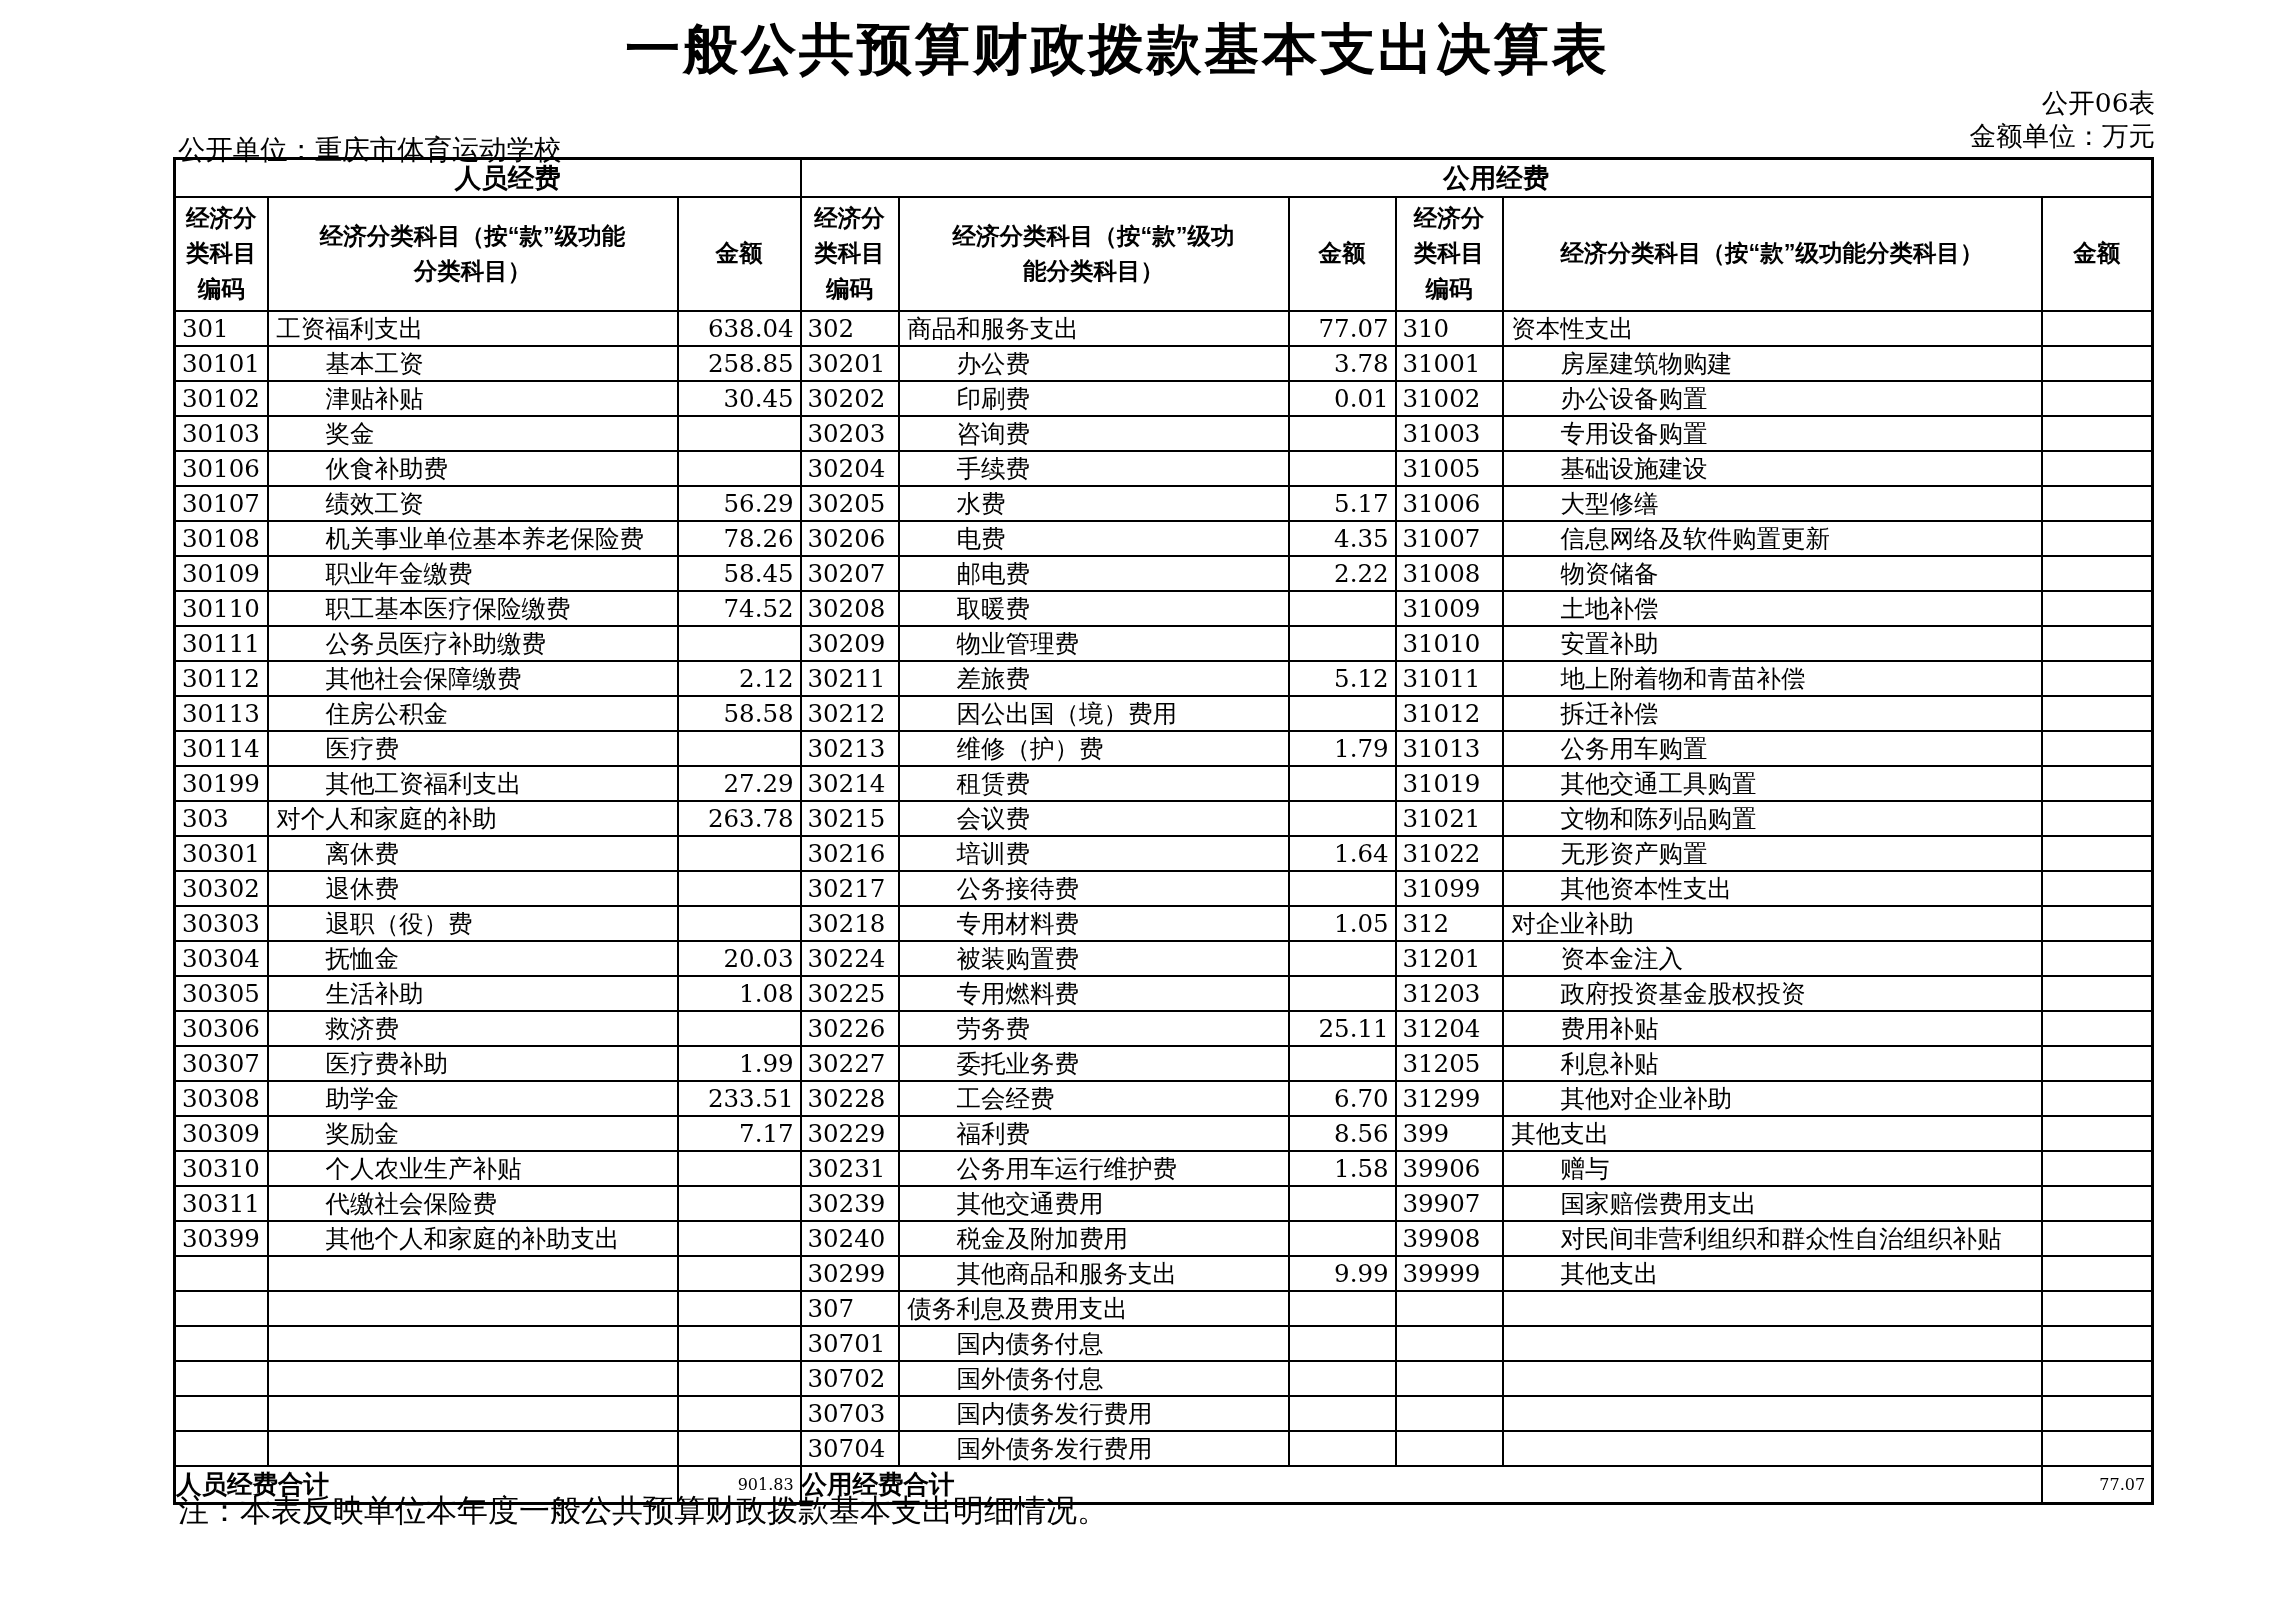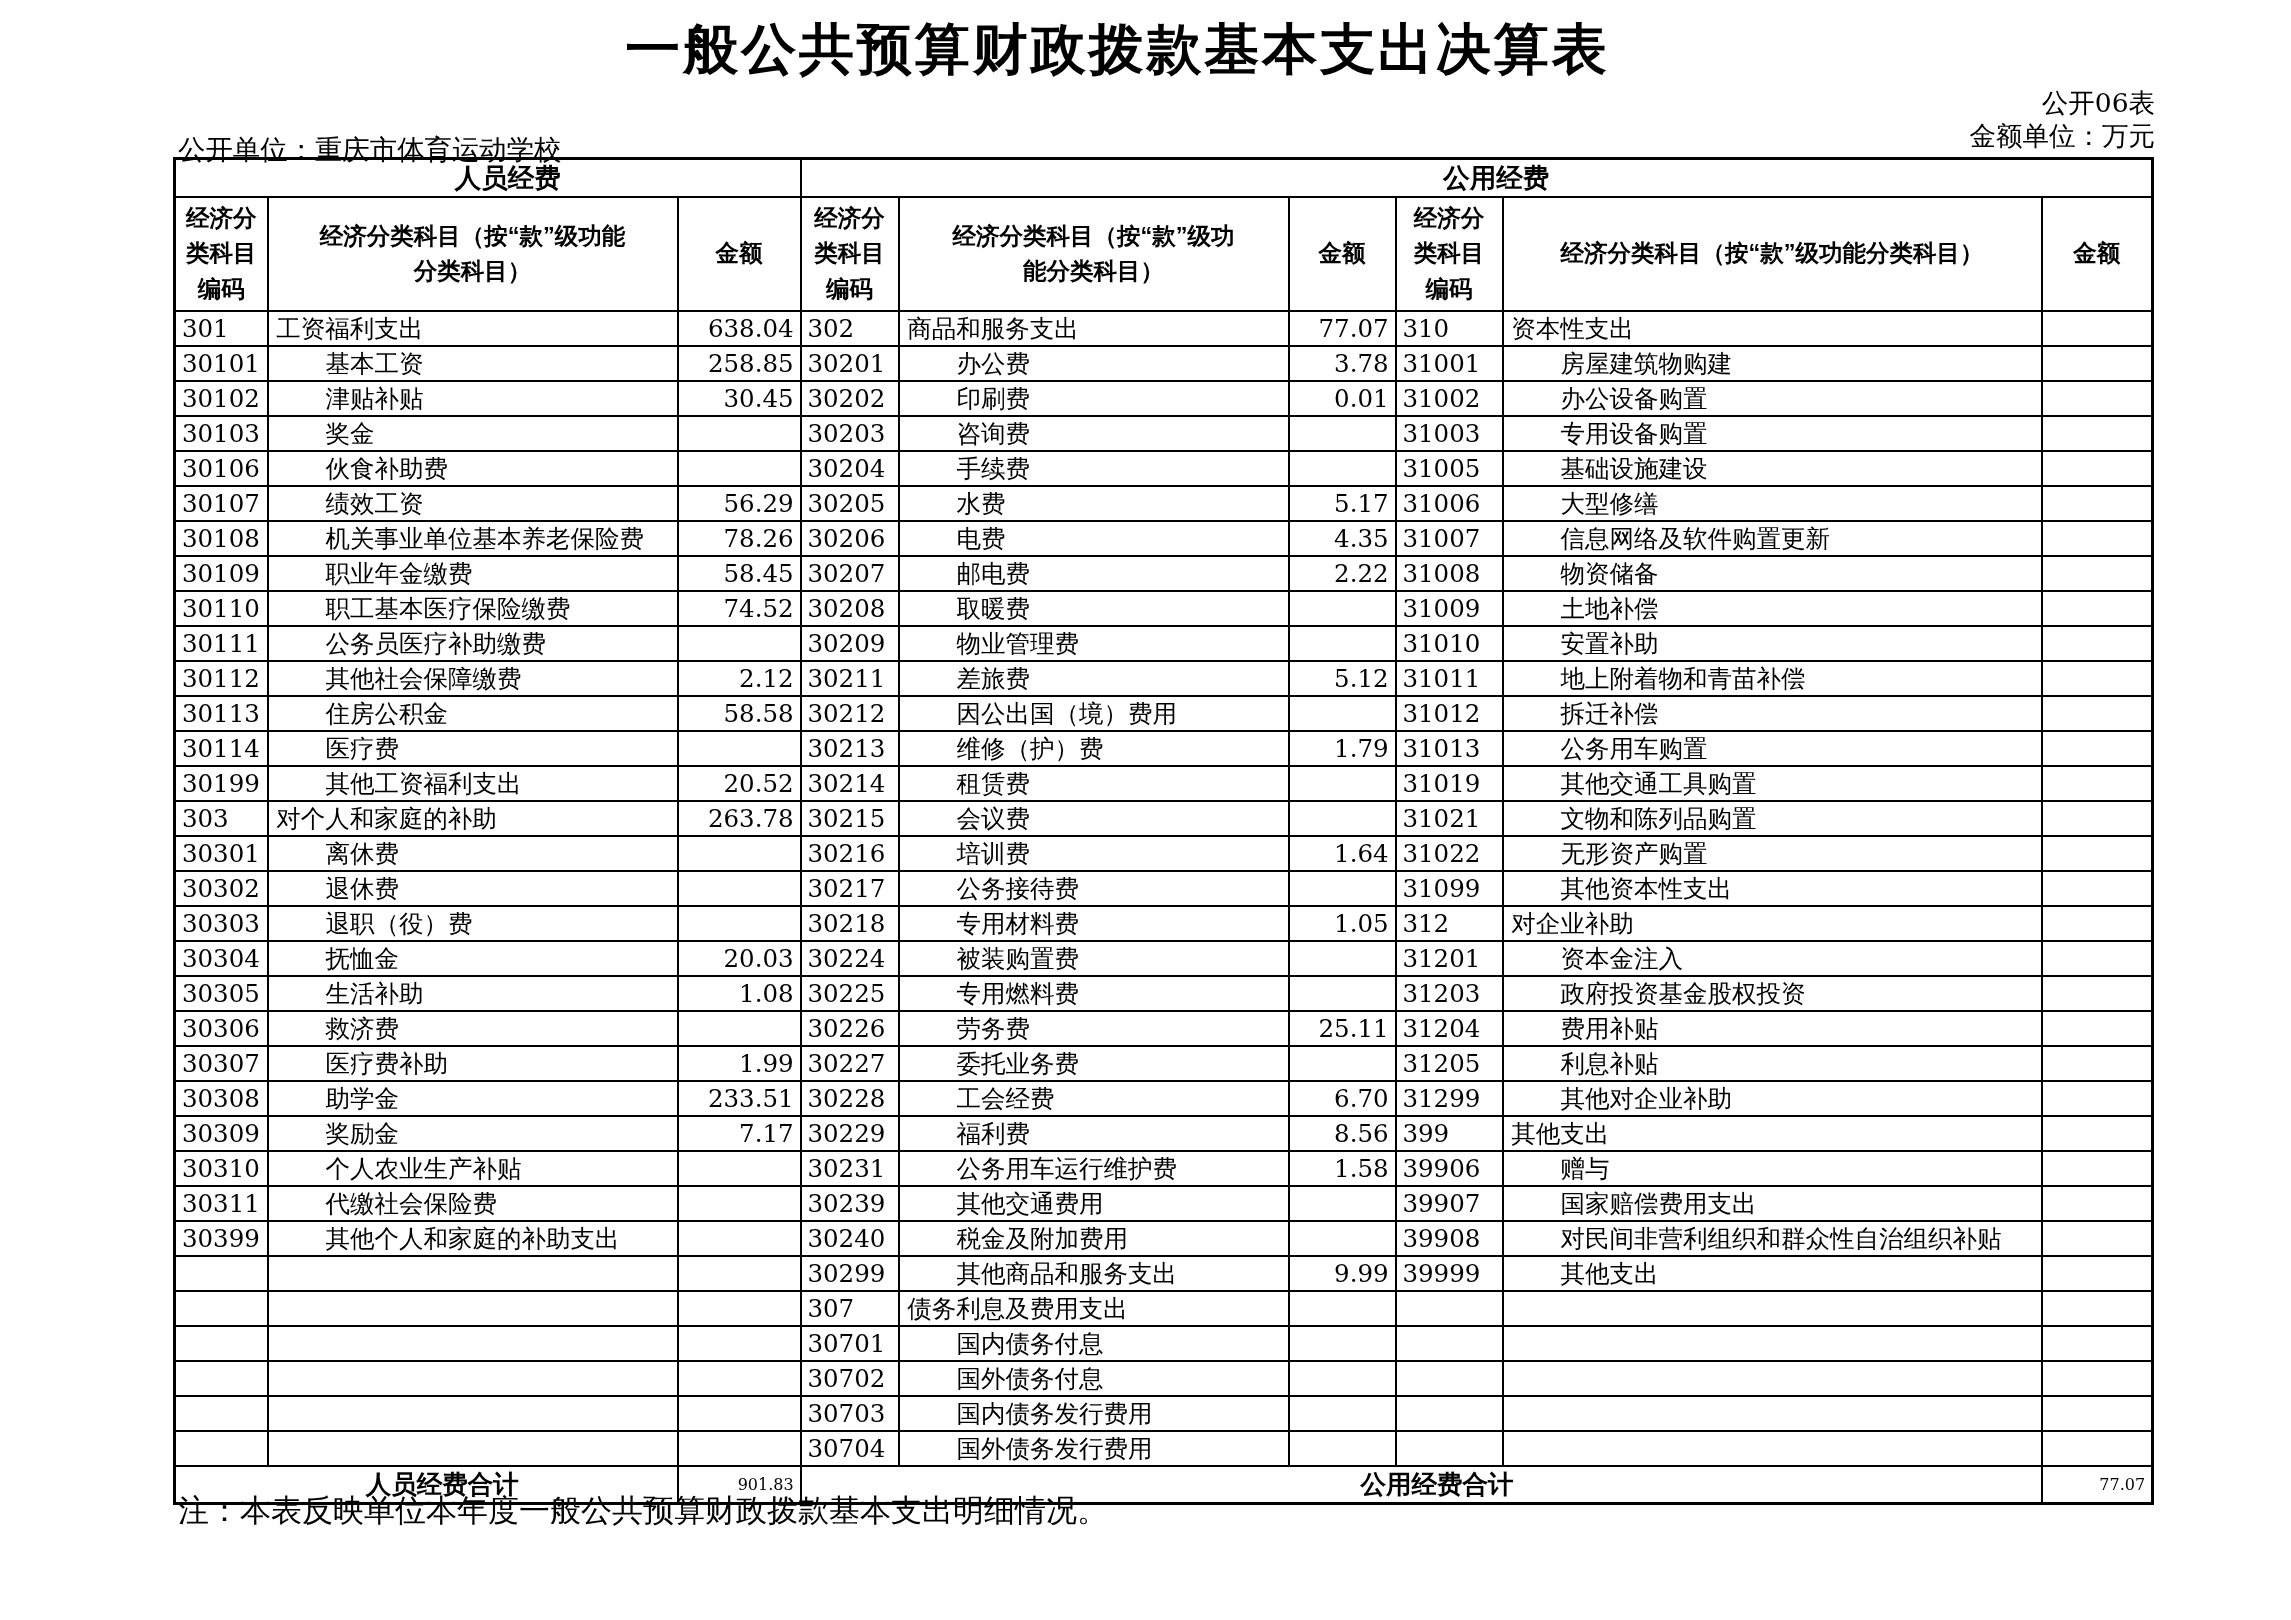--- a/index.html
+++ b/index.html
@@ -38,21 +38,21 @@
     border-bottom:2.9px solid #000;
   }
   tbody td { height:32px; font-size:24.5px; vertical-align:middle; }
   td.code   { text-align:left;  padding-left:5.9px; }
   td.name   { text-align:left;  padding-left:7.8px; }
   td.name.indent { padding-left:57px; }
   td.amount { text-align:right; padding-right:5.9px; }
   tr.summary td { border-top:2.9px solid #000; height:32px; }
   tr.summary td.label {
     font-family:"Liberation Sans","DejaVu Sans",sans-serif;
-    font-weight:bold; font-size:25.5px; text-align:center;padding-left:32px;
+    font-weight:bold; font-size:25.5px; text-align:left;
   }
   tr.summary td.amount { font-size:16px; }
   .footnote { position:absolute; top:1490px; left:178px; font-size:31px; white-space:nowrap; }
 </style>
 </head>
 <body>
 
 <div class="title">一般公共预算财政拨款基本支出决算表</div>
 
 <div class="meta-right">
@@ -239,21 +239,21 @@
         <td class="code">30213</td>
         <td class="name indent">维修（护）费</td>
         <td class="amount">1.79</td>
         <td class="code">31013</td>
         <td class="name indent">公务用车购置</td>
         <td class="amount"></td>
       </tr>
       <tr>
         <td class="code">30199</td>
         <td class="name indent">其他工资福利支出</td>
-        <td class="amount">20.52</td>
+        <td class="amount">27.29</td>
         <td class="code">30214</td>
         <td class="name indent">租赁费</td>
         <td class="amount"></td>
         <td class="code">31019</td>
         <td class="name indent">其他交通工具购置</td>
         <td class="amount"></td>
       </tr>
       <tr>
         <td class="code">303</td>
         <td class="name">对个人和家庭的补助</td>

